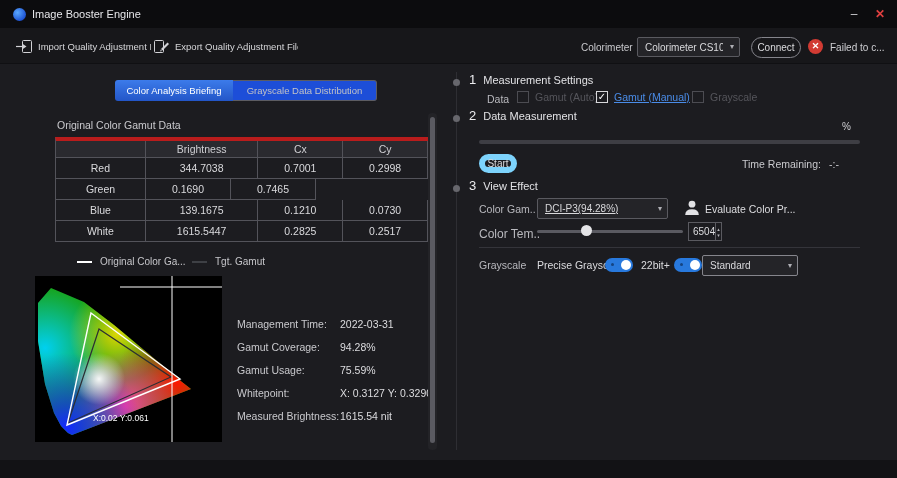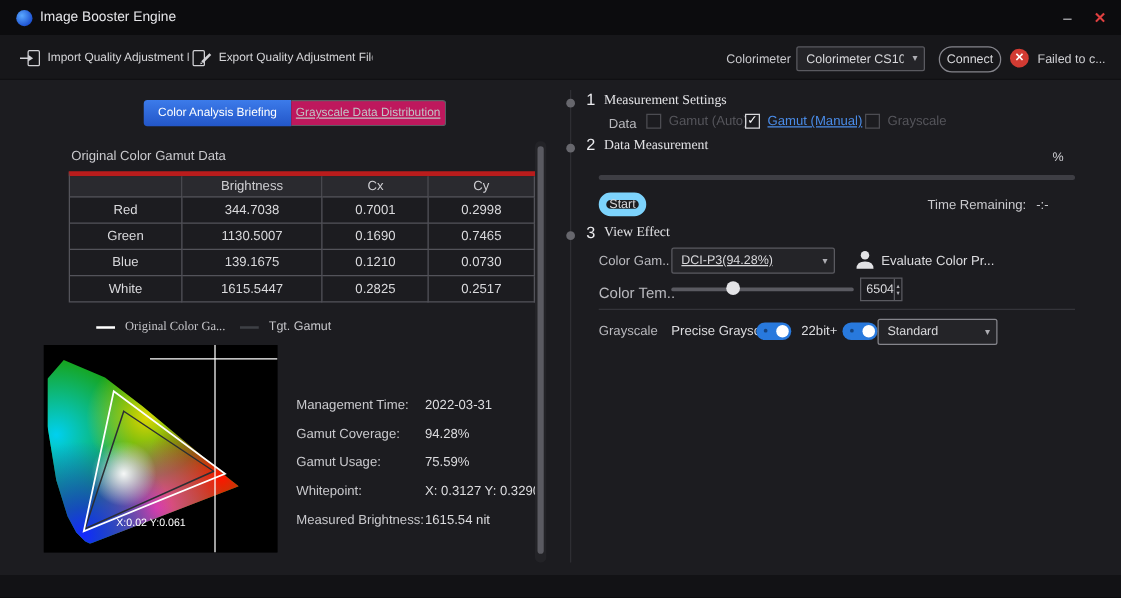--- a/index.html
+++ b/index.html
@@ -32,31 +32,31 @@
   .select .chevron { position:absolute; right:5px; top:50%; transform:translateY(-55%); font-size:8px; color:#aeaeb4; }
   #tb-colorimeter-select { left:637px; top:9px; width:103px; height:20px; }
   #tb-connect { position:absolute; left:751px; top:9px; width:50px; height:21px; border:1px solid #85858c; border-radius:11px; text-align:center; line-height:19px; font-size:10px; color:#d9d9dc; }
   #tb-error-icon { position:absolute; left:808px; top:11px; width:15px; height:15px; border-radius:50%; background:#d23b33; color:#fff; font-size:9px; line-height:15px; text-align:center; font-weight:bold; }
   #tb-error-text { position:absolute; left:830px; top:14px; font-size:10px; color:#cfcfd3; white-space:nowrap; max-width:62px; overflow:hidden; }
 
   
   #tabs { position:absolute; left:115px; top:80px; display:flex; height:21px; }
   .tab { height:21px; display:flex; align-items:center; justify-content:center; font-size:9.5px; white-space:nowrap; overflow:hidden; }
   #tab-active { width:118px; background:linear-gradient(#3c7bea,#2356c8); color:#fff; border-radius:3px 0 0 3px; }
-  #tab-inactive { width:124px; border:1px solid #5c5c62; border-left:none; color:#c2c2c6; border-radius:0 3px 3px 0; background:#be185d;text-decoration:underline; }
+  #tab-inactive { width:144px; border:1px solid #5c5c62; border-left:none; color:#c2c2c6; border-radius:0 3px 3px 0; background:#1d4ed8; }
   #sec-title { position:absolute; left:57px; top:119px; font-size:10.5px; color:#c9c9cd; }
 
   #gamut-table { position:absolute; left:55px; top:137px; width:373px; border-top:4px solid #b91c1c; border-left:1px solid #53535a; }
   .t-row { display:flex; }
   .t-cell { border-right:1px solid #53535a; border-bottom:1px solid #53535a; display:flex; align-items:center; justify-content:center; font-size:10.5px; color:#dadadd; height:21px; }
   .t-head .t-cell { height:17px; background:#2a2a2f; color:#cfcfd3; }
   .c0{width:90px} .c1{width:113px} .c2{width:85px} .c3{width:85px}
 
   .legend-item { position:absolute; display:flex; align-items:center; gap:8px; font-size:10px; color:#c6c6ca; white-space:nowrap; }
-  #legend-orig { left:77px; top:256px;font-family:Liberation Serif, serif; }
+  #legend-orig { left:77px; top:256px; }
   #legend-tgt { left:192px; top:256px; }
   .legend-dash { width:15px; height:2px; }
   #legend-orig .legend-dash { background:#ffffff; }
   #legend-tgt .legend-dash { background:#3e4045; }
 
   #diagram { position:absolute; left:35px; top:276px; width:187px; height:166px; background:#000; }
 
   .info-row { position:absolute; left:237px; display:flex; font-size:10.5px; white-space:nowrap; }
   .info-label { width:103px; color:#c9c9cd; }
   .info-value { color:#dcdcdf; }
@@ -66,21 +66,21 @@
   #vscroll { position:absolute; left:428px; top:113px; width:9px; height:337px; background:#232327; border-radius:4px; }
   #vscroll-thumb { position:absolute; left:2px; top:4px; width:5px; height:326px; background:#5a5a61; border-radius:3px; }
 
   
   #step-line { position:absolute; left:456px; top:72px; width:1px; height:378px; background:#2e2e33; }
   .step-bullet { position:absolute; left:453px; width:7px; height:7px; border-radius:50%; background:#67676d; }
   #bullet-1{top:79px} #bullet-2{top:115px} #bullet-3{top:185px}
   .step-head { position:absolute; left:469px; display:flex; align-items:center; gap:7px; white-space:nowrap; }
   #step-1{top:72px} #step-2{top:108px} #step-3{top:178px}
   .step-num { font-size:13px; color:#ececef; }
-  .step-title { font-size:11px; color:#e2e2e5;font-family:Liberation Serif, serif; }
+  .step-title { font-size:11px; color:#e2e2e5; }
 
   #data-label { position:absolute; left:487px; top:93px; font-size:10.5px; color:#b9b9be; }
   .chk-item { position:absolute; top:91px; display:flex; align-items:center; gap:6px; font-size:10.5px; white-space:nowrap; }
   #chk-auto{left:517px} #chk-manual{left:596px} #chk-gray{left:692px}
   .chk-box { width:12px; height:12px; border:1px solid #4c4c52; display:flex; align-items:center; justify-content:center; }
   #chk-manual .chk-box { border-color:#d8d8db; }
   .chk-check { font-size:10px; color:#fff; line-height:1; margin-top:-1px; }
   .chk-item.disabled .chk-label { color:#55555b; }
   #chk-manual .chk-label { color:#4a8ce8; text-decoration:underline; }
 
@@ -169,21 +169,20 @@
       <div class="t-cell c3">Cy</div>
     </div>
     <div class="t-row">
       <div class="t-cell c0">Red</div>
       <div class="t-cell c1">344.7038</div>
       <div class="t-cell c2">0.7001</div>
       <div class="t-cell c3">0.2998</div>
     </div>
     <div class="t-row">
       <div class="t-cell c0">Green</div>
-      <div class="t-cell c1">1130.5007</div>
       <div class="t-cell c2">0.1690</div>
       <div class="t-cell c3">0.7465</div>
     </div>
     <div class="t-row">
       <div class="t-cell c0">Blue</div>
       <div class="t-cell c1">139.1675</div>
       <div class="t-cell c2">0.1210</div>
       <div class="t-cell c3">0.0730</div>
     </div>
     <div class="t-row">

